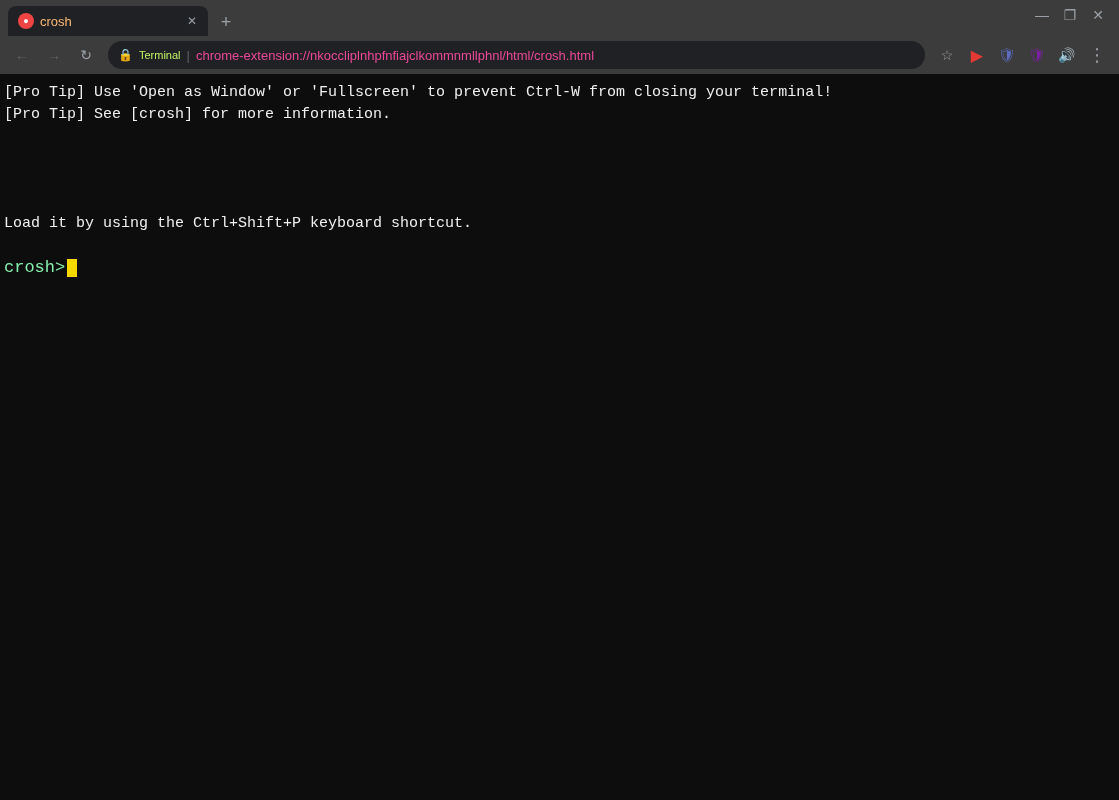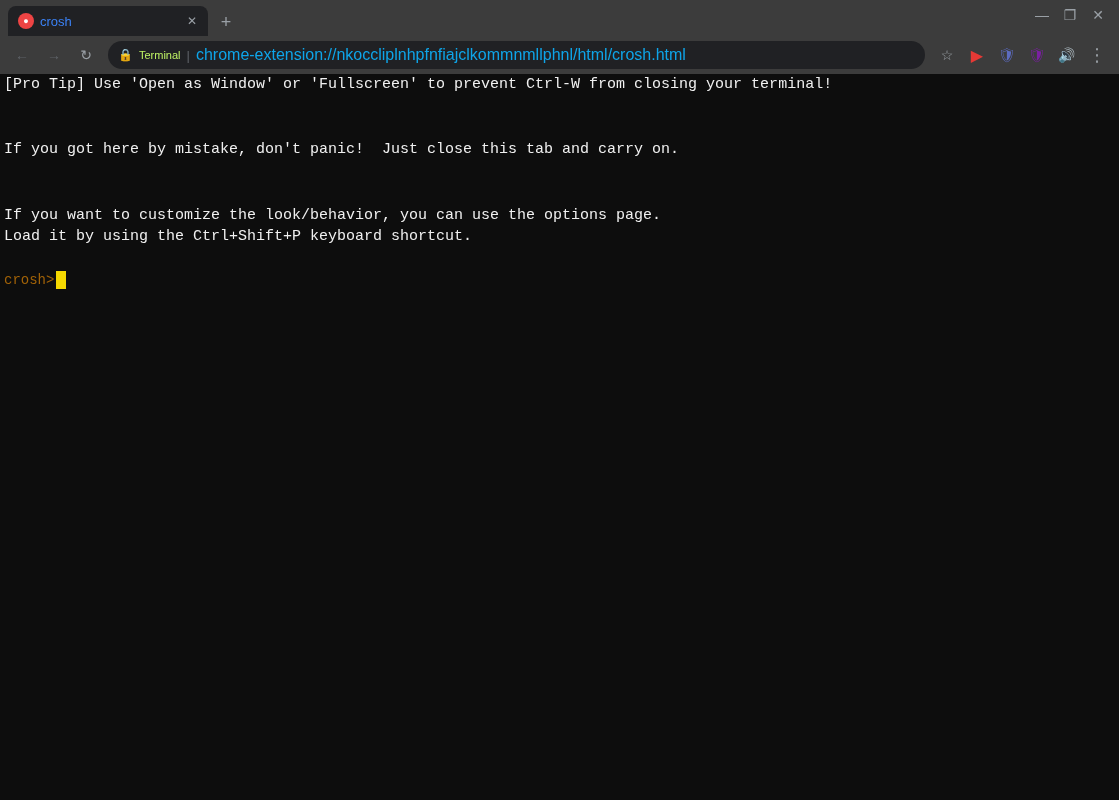--- a/index.html
+++ b/index.html
@@ -62,21 +62,21 @@
       display: flex;
       align-items: center;
       justify-content: center;
       color: white;
       font-size: 9px;
       font-weight: bold;
       flex-shrink: 0;
     }
 
     .tab-title {
-      color: #3b82f6;
+      color: #fdba74;
       font-size: 13px;
       flex: 1;
       white-space: nowrap;
       overflow: hidden;
       text-overflow: ellipsis;
     }
 
     .tab-close {
       width: 16px;
       height: 16px;
@@ -161,22 +161,22 @@
       gap: 6px;
       margin: 0 4px;
     }
 
     .address-lock {
       color: #9aa0a6;
       font-size: 12px;
     }
 
     .address-text {
-      color: #0ea5e9;
-      font-size: 16px;
+      color: #ec4899;
+      font-size: 13px;
       flex: 1;
     }
 
     .address-label {
       color: #bef264;
       font-size: 11px;
     }
 
     .address-divider {
       color: #5f6368;
@@ -199,21 +199,21 @@
       color: #9aa0a6;
       font-size: 14px;
       cursor: pointer;
     }
 
     
     .terminal {
       background: #0d0d0d;
       width: 100%;
       height: calc(800px - 74px);
-      padding: 0 4px;
+      padding: 8px 4px;
       font-family: 'Courier New', Courier, monospace;
       font-size: 15px;
       color: #f0f0f0;
       overflow-y: auto;
       line-height: 1.45;
     }
 
     .terminal-line {
       white-space: pre-wrap;
       word-break: break-all;
@@ -222,23 +222,23 @@
     .terminal-line.empty {
       height: 1.45em;
     }
 
     .prompt-line {
       display: flex;
       align-items: center;
     }
 
     .prompt-text {
-      color: #a16207;
+      color: #86efac;
       font-family: 'Courier New', Courier, monospace;
-      font-size: 14px;
+      font-size: 17px;
     }
 
     .cursor {
       display: inline-block;
       width: 10px;
       height: 18px;
       background: #f5d800;
       margin-left: 2px;
       vertical-align: middle;
     }
@@ -297,25 +297,24 @@
       <div class="toolbar-icon" style="color:#7b1fa2;">🛡</div>
       <div class="toolbar-icon" style="color:#e53935;">🔊</div>
       <div class="menu-btn">⋮</div>
     </div>
   </div>
 
 </div>
 
 <div class="terminal" id="terminal-content">
 <div class="terminal-line">[Pro Tip] Use 'Open as Window' or 'Fullscreen' to prevent Ctrl-W from closing your terminal!</div>
-    <div class="terminal-line empty"></div>
-    <div class="terminal-line empty"></div>
-    <div class="terminal-line">If you got here by mistake, don't panic!  Just close this tab and carry on.</div>
-    <div class="terminal-line empty"></div>
-    <div class="terminal-line empty"></div>
-    <div class="terminal-line">If you want to customize the look/behavior, you can use the options page.</div>
+    <div class="terminal-line">[Pro Tip] See [crosh] for more information.</div>
+    <div class="terminal-line empty"></div>
+    <div class="terminal-line empty"></div>
+    <div class="terminal-line empty"></div>
+    <div class="terminal-line empty"></div>
     <div class="terminal-line">Load it by using the Ctrl+Shift+P keyboard shortcut.</div>
     <div class="terminal-line empty"></div>
     <div class="prompt-line">
       <span class="prompt-text">crosh&gt; </span>
       <span class="cursor"></span>
     </div>
   </div>
 
 </body></html>

